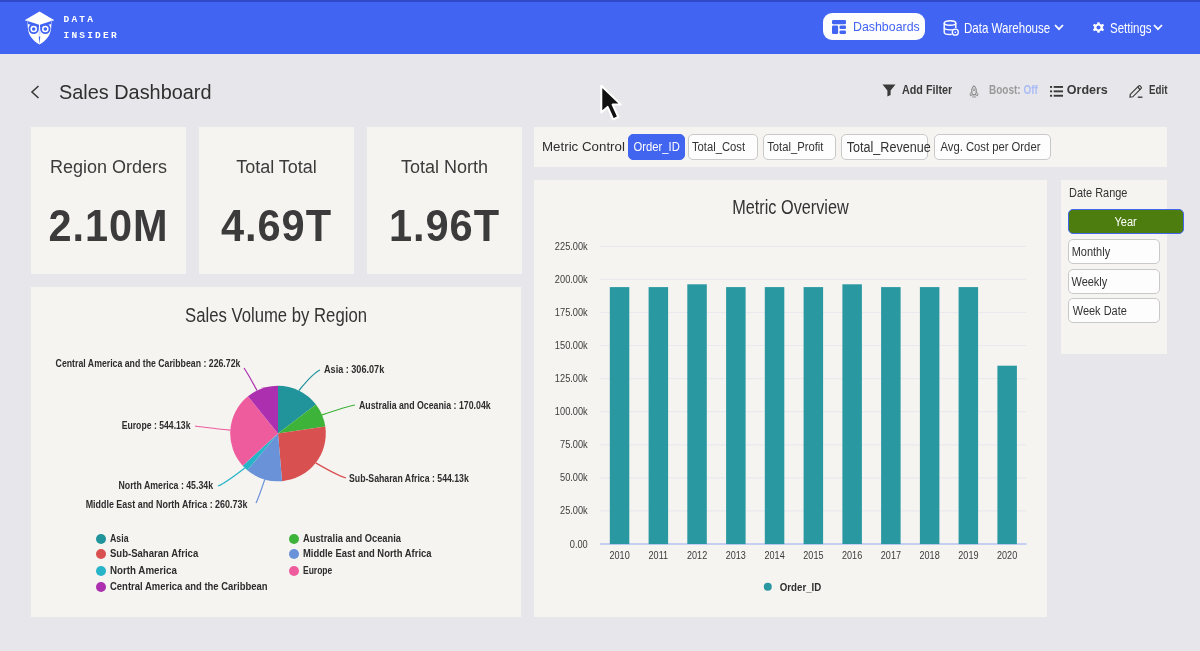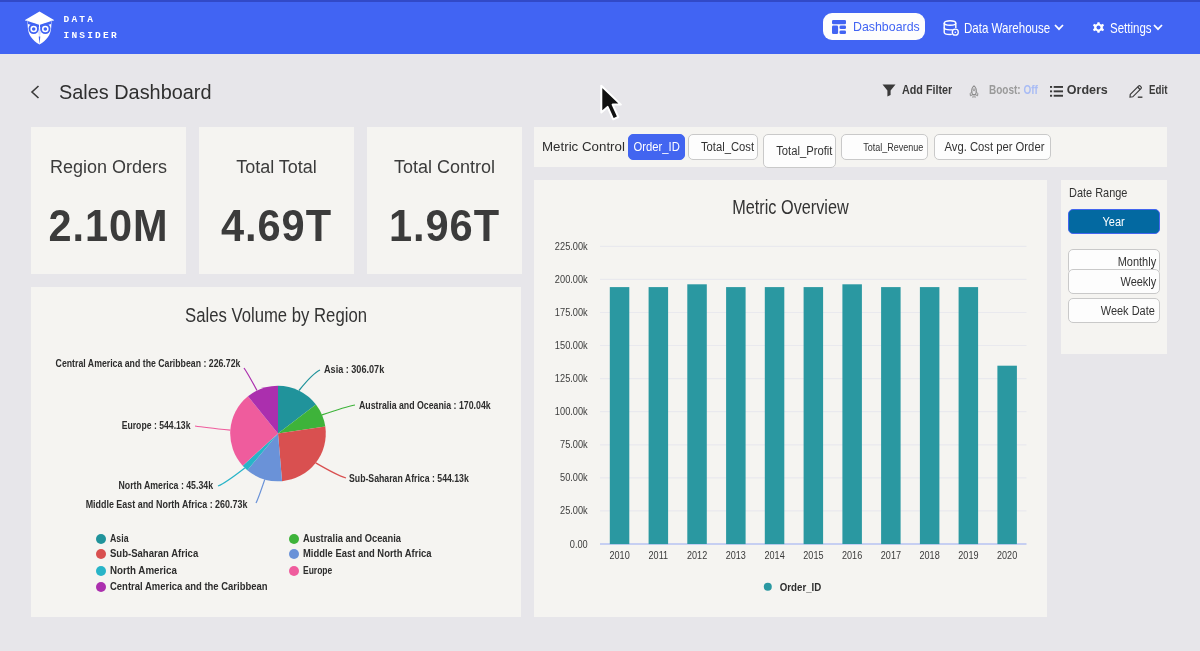--- a/index.html
+++ b/index.html
@@ -1,20 +1,20 @@
 <!DOCTYPE html>
 <html><head>
 <meta charset="utf-8">
 <style>
 * { margin:0; padding:0; box-sizing:border-box; }
 html,body { width:1200px; height:651px; overflow:hidden; }
 body { font-family:"Liberation Sans", sans-serif; background:#e7e6ea; position:relative; }
 .abs { position:absolute; }
 .card { position:absolute; background:#f5f4f1; }
-.pillbtn { position:absolute; background:#fdfdfd; border:1px solid #c9c9c9; border-radius:5px; color:#333; display:flex; align-items:center; justify-content:flex-end; }
+.pillbtn { position:absolute; background:#fdfdfd; border:1px solid #c9c9c9; border-radius:5px; color:#333; display:flex; align-items:center; justify-content:flex-start; }
 .bluebtn { position:absolute; background:#4265f0; border:1px solid #4265f0; border-radius:5px; color:#fff; display:flex; align-items:center; justify-content:center; }
 .plabel { position:absolute; font-size:10px; font-weight:bold; color:#2d2d2d; white-space:nowrap; line-height:12px; }
 .act { position:absolute; top:82.5px; font-size:12.5px; font-weight:bold; color:#3a3a3a; white-space:nowrap; line-height:15px; }
 </style>
 </head>
 <body>
 
 <div class="abs" style="left:0;top:0;width:1200px;height:54px;background:#4164f3;"></div>
 <div class="abs" style="left:0;top:0;width:1200px;height:1.5px;background:#3149c8;"></div>
 
@@ -98,21 +98,21 @@
   <path d="M8.6 3 L11.1 5.5" stroke="#3a3a3a" stroke-width="1.2"></path>
   <path d="M8.8 13.2 L13.4 13.2" stroke="#3a3a3a" stroke-width="1.4"></path>
 </svg>
 <div class="act" style="left:1148.9px;transform:scaleX(0.7794);transform-origin:left center;">Edit</div>
 
 <div class="card" style="left:31px;top:127px;width:155px;height:147px;"></div>
 <div class="card" style="left:199px;top:127px;width:155px;height:147px;"></div>
 <div class="card" style="left:367px;top:127px;width:155px;height:147px;"></div>
 <div class="abs" style="left:31px;top:157px;width:155px;text-align:center;font-size:18px;color:#3b3b3b;line-height:20px;">Region Orders</div>
 <div class="abs" style="left:199px;top:157px;width:155px;text-align:center;font-size:18px;color:#3b3b3b;line-height:20px;">Total Total</div>
-<div class="abs" style="left:367px;top:157px;width:155px;text-align:center;font-size:18px;color:#3b3b3b;line-height:20px;">Total Control</div>
+<div class="abs" style="left:367px;top:157px;width:155px;text-align:center;font-size:18px;color:#3b3b3b;line-height:20px;">Total North</div>
 <div class="abs" style="left:31px;top:201px;width:155px;text-align:center;font-size:44px;font-weight:bold;color:#3b3b3b;letter-spacing:1px;line-height:50px;transform:scaleX(0.9427);">2.10M</div>
 <div class="abs" style="left:199px;top:201px;width:155px;text-align:center;font-size:44px;font-weight:bold;color:#3b3b3b;letter-spacing:1px;line-height:50px;transform:scaleX(0.9446);">4.69T</div>
 <div class="abs" style="left:367px;top:201px;width:155px;text-align:center;font-size:44px;font-weight:bold;color:#3b3b3b;letter-spacing:1px;line-height:50px;transform:scaleX(0.9446);">1.96T</div>
 
 <div class="card" style="left:31px;top:287px;width:490px;height:330px;"></div>
 <div class="abs" style="left:31px;top:303px;width:490px;text-align:center;font-size:20.5px;color:#333;line-height:24px;transform:scaleX(0.8145);">Sales Volume by Region</div>
 
 <svg class="abs" style="left:31px;top:287px;" width="490" height="330" viewBox="31 287 490 330">
 <path d="M299.0,390.5 Q313.0,373.1 320,370" fill="none" stroke="#20939b" stroke-width="1.25"></path>
 <path d="M322.0,414.8 Q345.9,406.8 355,405" fill="none" stroke="#3eb33a" stroke-width="1.25"></path>
@@ -154,24 +154,24 @@
 <div class="plabel" style="left:303.3px;top:564.8px;transform:scaleX(0.8504);transform-origin:left center;">Europe</div>
 
 <div class="card" style="left:534px;top:127px;width:633px;height:40px;"></div>
 <div class="abs" style="left:541.7px;top:139px;font-size:13.5px;color:#2e2e2e;line-height:16px;transform:scaleX(0.9865);transform-origin:left center;white-space:nowrap;">Metric Control</div>
 <div class="bluebtn" style="left:628px;top:134px;width:57px;height:26px;font-size:12.5px;">
     <span style="transform:scaleX(0.9);white-space:nowrap;">Order_ID</span>
   </div>
 <div class="pillbtn" style="left:688.3px;top:134px;width:70.2px;height:26px;font-size:12.5px;">
     <span style="transform:scaleX(0.9);white-space:nowrap;">Total_Cost</span>
   </div>
-<div class="pillbtn" style="left:763px;top:134px;width:73.3px;height:34px;font-size:12.5px;">
+<div class="pillbtn" style="left:763px;top:134px;width:73.3px;height:26px;font-size:12.5px;">
     <span style="transform:scaleX(0.9);white-space:nowrap;">Total_Profit</span>
   </div>
-<div class="pillbtn" style="left:840.6px;top:134px;width:87.1px;height:26px;font-size:10px;">
+<div class="pillbtn" style="left:840.6px;top:134px;width:87.1px;height:26px;font-size:14px;">
     <span style="transform:scaleX(0.9);white-space:nowrap;">Total_Revenue</span>
   </div>
 <div class="pillbtn" style="left:933.9px;top:134px;width:116.7px;height:26px;font-size:12.5px;">
     <span style="transform:scaleX(0.9);white-space:nowrap;">Avg. Cost per Order</span>
   </div>
 
 <div class="card" style="left:534px;top:180px;width:513px;height:437px;"></div>
 <div class="abs" style="left:534px;top:196px;width:513px;text-align:center;font-size:19.5px;color:#333;line-height:23px;transform:scaleX(0.8336);">Metric Overview</div>
 <svg class="abs" style="left:534px;top:180px;" width="513" height="437">
 <line x1="66" y1="66.3" x2="492.5" y2="66.3" stroke="#e9e9ee" stroke-width="1.2"></line>
@@ -217,24 +217,24 @@
 <text x="395.6" y="378.9" text-anchor="middle" font-size="11" fill="#3a3a3a" transform="translate(69.23 0) scale(0.825 1)">2018</text>
 <text x="434.4" y="378.9" text-anchor="middle" font-size="11" fill="#3a3a3a" transform="translate(76.01 0) scale(0.825 1)">2019</text>
 <text x="473.1" y="378.9" text-anchor="middle" font-size="11" fill="#3a3a3a" transform="translate(82.79 0) scale(0.825 1)">2020</text>
 </g>
 <circle cx="233.8" cy="406.8" r="4" fill="#2a98a1"></circle>
 <text x="245.8" y="410.8" font-size="11" font-weight="bold" fill="#2d2d2d" font-family="Liberation Sans, sans-serif" transform="translate(29.13 0) scale(0.8815 1)">Order_ID</text>
 </svg>
 
 <div class="card" style="left:1061px;top:180px;width:106px;height:174px;"></div>
 <div class="abs" style="left:1068.9px;top:185px;font-size:13px;color:#333;line-height:16px;transform:scaleX(0.8416);transform-origin:left center;white-space:nowrap;">Date Range</div>
-<div class="bluebtn" style="left:1068px;top:209px;width:92px;height:25px;font-size:12.5px;background:#0369a1;border-color:#4366ef;">
+<div class="bluebtn" style="left:1068px;top:209px;width:116px;height:25px;font-size:12.5px;background:#4d7c0f;border-color:#4366ef;">
     <span style="transform:scaleX(0.88);white-space:nowrap;">Year</span>
   </div>
-<div class="pillbtn" style="left:1068px;top:239px;width:92px;height:25px;font-size:12.5px;margin-top:10px;">
+<div class="pillbtn" style="left:1068px;top:239px;width:92px;height:25px;font-size:12.5px;">
     <span style="transform:scaleX(0.88);white-space:nowrap;">Monthly</span>
   </div>
 <div class="pillbtn" style="left:1068px;top:269px;width:92px;height:25px;font-size:12.5px;">
     <span style="transform:scaleX(0.88);white-space:nowrap;">Weekly</span>
   </div>
 <div class="pillbtn" style="left:1068px;top:298px;width:92px;height:25px;font-size:12.5px;">
     <span style="transform:scaleX(0.88);white-space:nowrap;">Week Date</span>
   </div>
 
 <svg class="abs" style="left:599px;top:84px;" width="26" height="38" viewBox="0 0 26 38">

